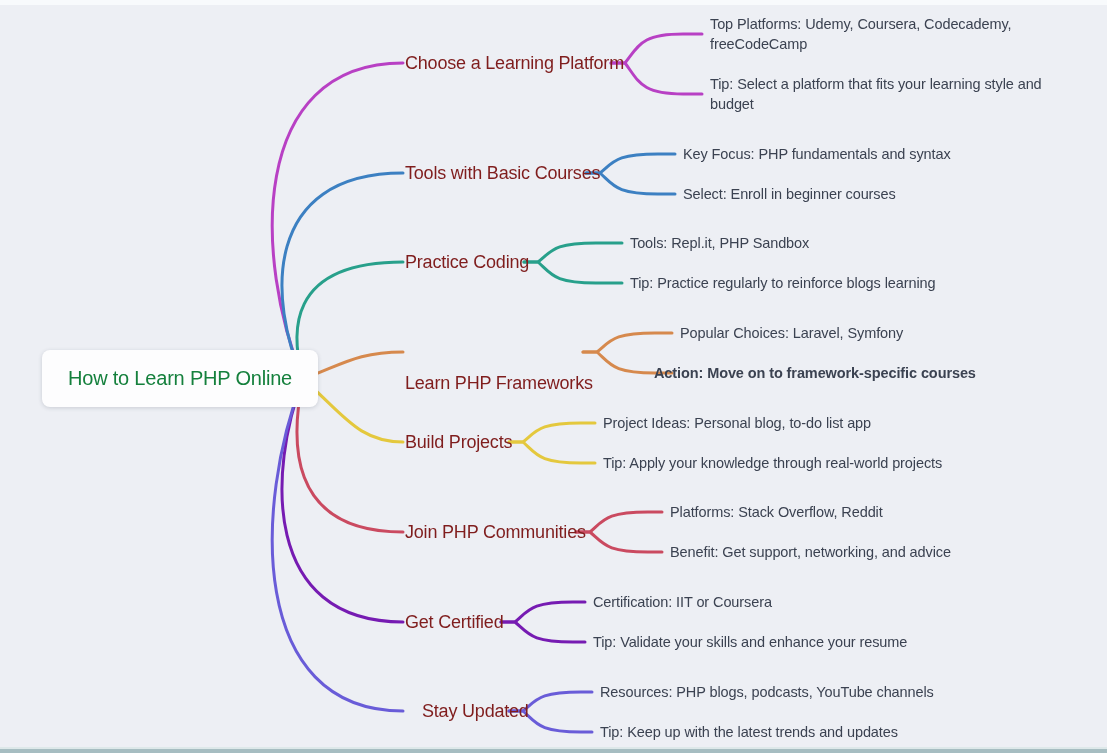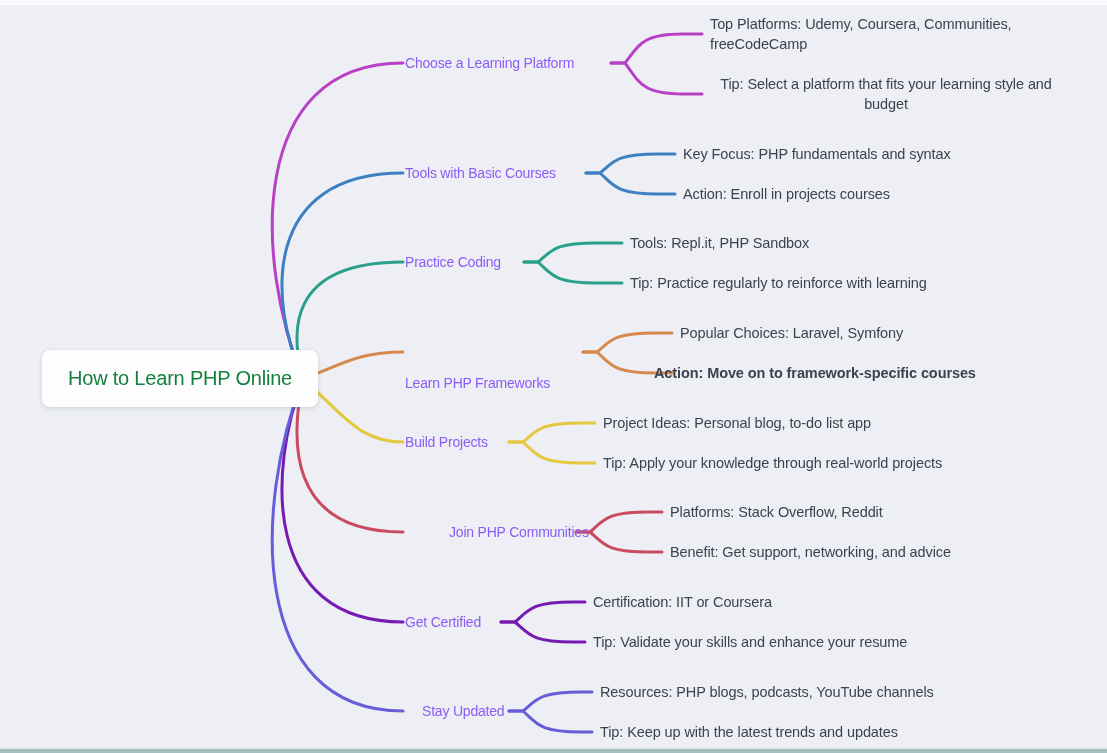--- a/index.html
+++ b/index.html
@@ -40,22 +40,22 @@
     display:flex;align-items:center;justify-content:center;
     font-size:20px;
     color:#15803d;
     letter-spacing:-0.2px;
     cursor:pointer;
     z-index:2;
   }
   .branch-label{
     position:absolute;
     transform:translateY(-50%);
-    font-size:14px;
-    color:#8b5cf6;
+    font-size:18px;
+    color:#7f1d1d;
     letter-spacing:-0.2px;
     white-space:nowrap;
     cursor:pointer;
     z-index:2;
   }
   .leaf-node{
     position:absolute;
     transform:translateY(-50%);
     font-size:14.5px;
     line-height:20px;
@@ -100,35 +100,35 @@
       <path d="M 501 622 L 515 622 C 529 634, 531 642, 573 642 L 585 642" stroke="#761bb2"></path>
       <path d="M 303 379 C 254 505.15999999999997, 248 711, 403 711" stroke="#695cd8"></path>
       <path d="M 509 711 L 523 711 C 537 699.6, 539 692, 581 692 L 592 692" stroke="#695cd8"></path>
       <path d="M 509 711 L 523 711 C 537 723.6, 539 732, 581 732 L 592 732" stroke="#695cd8"></path>
     </svg>
 
   <div class="root-node">How to Learn PHP Online</div>
 
   <div id="nodes">
       <div class="branch-label" style="left: 405px; top: 63px;">Choose a Learning Platform</div>
-      <div class="leaf-node wrap" style="left: 710px; top: 34px;">Top Platforms: Udemy, Coursera, Communities, freeCodeCamp</div>
-      <div class="leaf-node wrap" style="left: 710px; top: 94px; text-align: center;">Tip: Select a platform that fits your learning style and budget</div>
+      <div class="leaf-node wrap" style="left: 710px; top: 34px;">Top Platforms: Udemy, Coursera, Codecademy, freeCodeCamp</div>
+      <div class="leaf-node wrap" style="left: 710px; top: 94px;">Tip: Select a platform that fits your learning style and budget</div>
       <div class="branch-label" style="left: 405px; top: 173px;">Tools with Basic Courses</div>
       <div class="leaf-node" style="left: 683px; top: 154px;">Key Focus: PHP fundamentals and syntax</div>
-      <div class="leaf-node" style="left: 683px; top: 194px;">Action: Enroll in projects courses</div>
+      <div class="leaf-node" style="left: 683px; top: 194px;">Select: Enroll in beginner courses</div>
       <div class="branch-label" style="left: 405px; top: 262px;">Practice Coding</div>
       <div class="leaf-node" style="left: 630px; top: 243px;">Tools: Repl.it, PHP Sandbox</div>
-      <div class="leaf-node" style="left: 630px; top: 283px;">Tip: Practice regularly to reinforce with learning</div>
+      <div class="leaf-node" style="left: 630px; top: 283px;">Tip: Practice regularly to reinforce blogs learning</div>
       <div class="branch-label" style="left: 405px; top: 352px; margin-top: 31px;">Learn PHP Frameworks</div>
       <div class="leaf-node" style="left: 680px; top: 333px;">Popular Choices: Laravel, Symfony</div>
       <div class="leaf-node" style="left: 654px; top: 373px; font-weight: bold;">Action: Move on to framework-specific courses</div>
       <div class="branch-label" style="left: 405px; top: 442px;">Build Projects</div>
       <div class="leaf-node" style="left: 603px; top: 423px;">Project Ideas: Personal blog, to-do list app</div>
       <div class="leaf-node" style="left: 603px; top: 463px;">Tip: Apply your knowledge through real-world projects</div>
-      <div class="branch-label" style="left: 405px; top: 532px; margin-left: 44px;">Join PHP Communities</div>
+      <div class="branch-label" style="left: 405px; top: 532px;">Join PHP Communities</div>
       <div class="leaf-node" style="left: 670px; top: 512px;">Platforms: Stack Overflow, Reddit</div>
       <div class="leaf-node" style="left: 670px; top: 552px;">Benefit: Get support, networking, and advice</div>
       <div class="branch-label" style="left: 405px; top: 622px;">Get Certified</div>
       <div class="leaf-node" style="left: 593px; top: 602px;">Certification: IIT or Coursera</div>
       <div class="leaf-node" style="left: 593px; top: 642px;">Tip: Validate your skills and enhance your resume</div>
       <div class="branch-label" style="left: 405px; top: 711px; margin-left: 17px;">Stay Updated</div>
       <div class="leaf-node" style="left: 600px; top: 692px;">Resources: PHP blogs, podcasts, YouTube channels</div>
       <div class="leaf-node" style="left: 600px; top: 732px;">Tip: Keep up with the latest trends and updates</div>
     </div>
 

